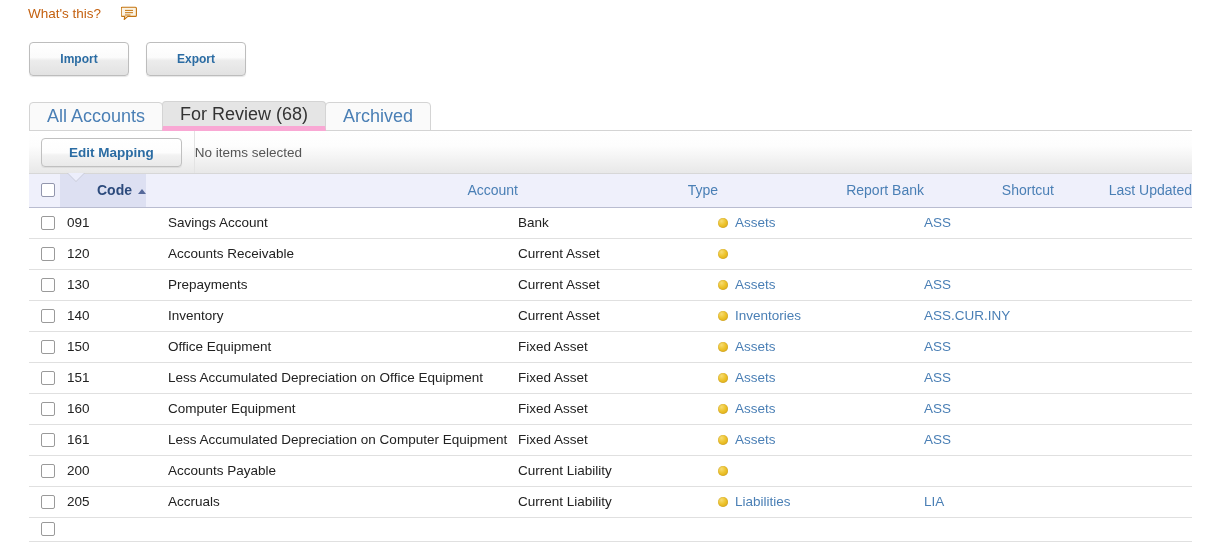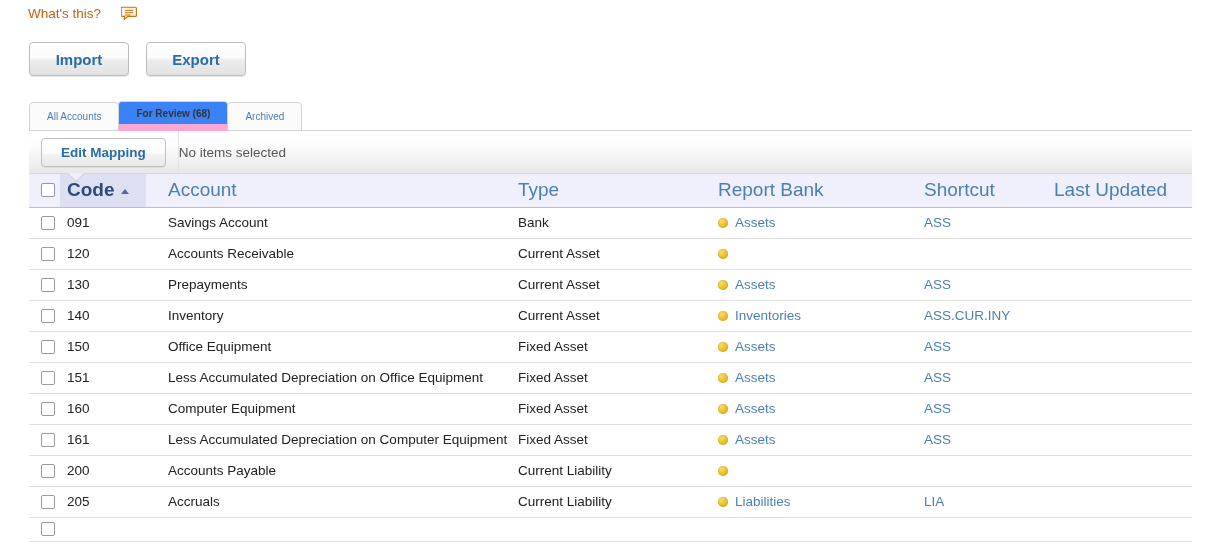--- a/index.html
+++ b/index.html
@@ -22,49 +22,49 @@
   .whats-this .label { text-decoration: none; color: #c4600f; }
   .bubble-icon { display: inline-block; width: 17px; height: 15px; position: relative; }
   .bubble-icon svg { display: block; }
 
   
   .btn-row { position: absolute; left: 29px; top: 42px; display: flex; gap: 17px; }
   .btn {
     min-width: 100px; height: 34px;
     padding: 8px 20px;
     display: flex; align-items: center; justify-content: center;
-    font-size: 15px; font-weight: bold; color: #2b6ca3;
+    font-size: 12px; font-weight: bold; color: #2b6ca3;
     background: linear-gradient(to bottom, #ffffff 0%, #fbfbfb 45%, #ececec 55%, #e2e2e2 100%);
     border: 1px solid #bdbdbd;
     border-radius: 4px;
     box-shadow: 0 1px 1px rgba(0,0,0,0.10);
     cursor: pointer; white-space: nowrap;
   }
 
   
   .tabs {
     position: absolute; left: 29px; top: 101px;
     display: flex; align-items: flex-end;
     height: 30px;
   }
   .tab {
     height: 29px; padding: 4px 17px;
     display: flex; align-items: center;
-    font-size: 10px; color: #4a7fb5;
+    font-size: 18px; color: #4a7fb5;
     background: #fafafa;
     border: 1px solid #d4d4d4;
     border-bottom: 1px solid #d4d4d4;
     border-radius: 4px 4px 0 0;
     margin-right: -1px;
     cursor: pointer; white-space: nowrap;
   }
   .tab.active {
-    background: #3b82f6;
-    color: #333333; font-weight: bold;
-    border-bottom: 7px solid #f9a8d4;
+    background: #e5e5e5;
+    color: #333333; font-weight: normal;
+    border-bottom: 5px solid #f9a8d4;
     height: 30px;
     z-index: 3;
   }
 
   
   .panel {
     position: absolute; left: 29px; top: 130px;
     width: 1163px; height: 425px;
     background: #ffffff;
     border-top: 1px solid #d4d4d4;
@@ -74,21 +74,21 @@
   
   .toolbar {
     position: relative;
     height: 43px;
     background: linear-gradient(to bottom, #ffffff 0%, #fdfdfd 35%, #f0f0f0 75%, #e8e8e8 100%);
     border-bottom: 1px solid #d7d7d7;
     display: flex; align-items: center;
   }
   .edit-mapping {
     margin-left: 12px;
-    height: 29px; padding: 0 19px;
+    height: 29px; padding: 0 27px;
     display: flex; align-items: center;
     font-size: 13.5px; font-weight: bold; color: #2b6ca3;
     background: linear-gradient(to bottom, #ffffff 0%, #fdfdfd 50%, #f2f2f2 60%, #e9e9e9 100%);
     border: 1px solid #c0c0c0;
     border-radius: 4px;
     box-shadow: 0 1px 1px rgba(0,0,0,0.07);
     cursor: pointer; white-space: nowrap;
   }
   .sel-divider {
     width: 1px; height: 42px; background: #e3e3e3; margin-left: 12px;
@@ -113,23 +113,23 @@
     border-top: 9px solid #c9cbd8;
     z-index: 4;
   }
 
   
   table.grid { width: 100%; border-collapse: collapse; table-layout: fixed; }
 
   thead th {
     background: #eff0fb;
     height: 33px;
-    font-size: 19px; font-weight: normal;
+    font-size: 14px; font-weight: normal;
     color: #4a7fb5;
-    text-align: left;
+    text-align: right;
     padding: 0 0 0 0;
     border-bottom: 1px solid #b9bcd0;
     vertical-align: middle;
     cursor: pointer;
   }
   thead th.sorted {
     background: #dde0f2;
     color: #2c4a7c; font-weight: bold;
   }
   thead th.cb-col { cursor: default; }

